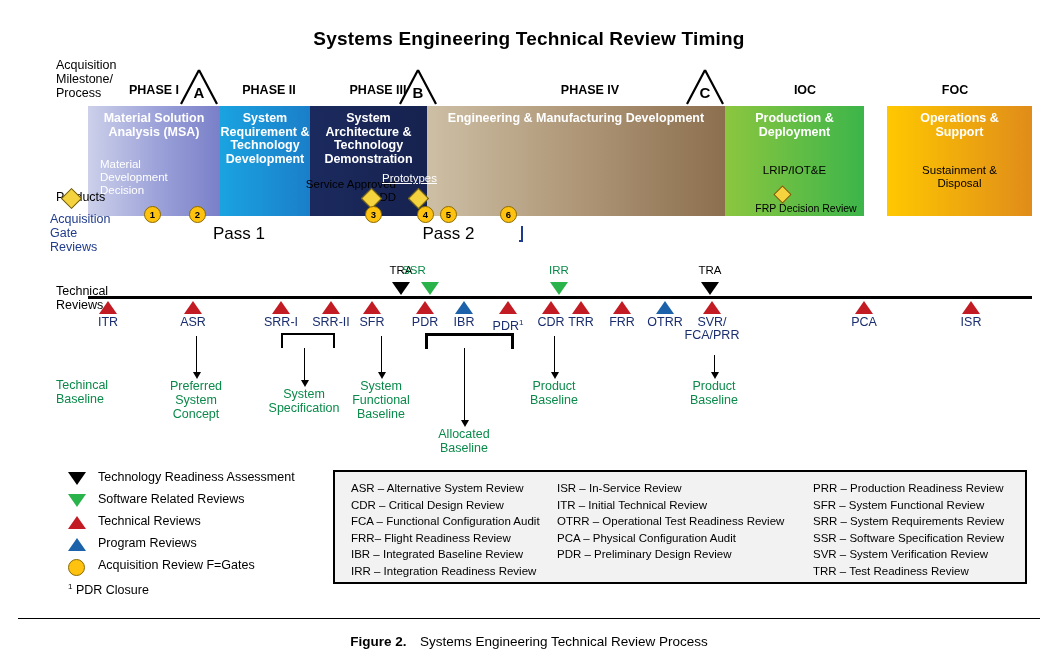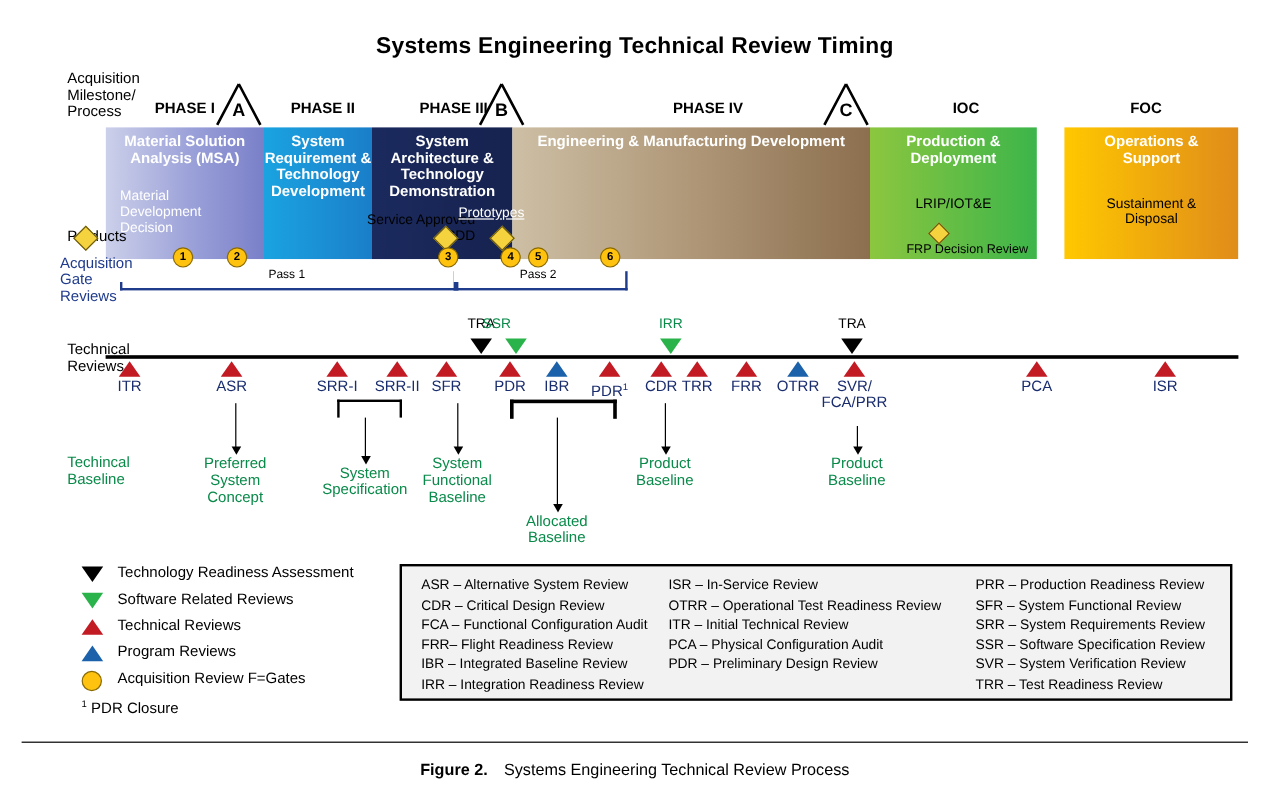--- a/index.html
+++ b/index.html
@@ -66,21 +66,21 @@
   
   .gate{
     width:15px;height:15px;border-radius:50%;
     background:#ffc20e;border:1px solid #8a6a00;
     font-size:9.5px;font-weight:bold;color:#000;
     text-align:center;line-height:15px;
   }
 
   
   .passbr{border:2px solid #1f3b8c;border-top:none;height:14px;}
-  .passlbl{font-size:10px;text-align:center;color:#000;}
+  .passlbl{font-size:17px;text-align:center;color:#000;}
 
   
   #axis{left:88px;top:296px;width:944px;height:3px;background:#000;}
 
   
   .triU{width:0;height:0;border-left:9px solid transparent;border-right:9px solid transparent;border-bottom:13px solid #c21b24;}
   .triU.blue{border-bottom-color:#1b62ab;}
   .triD{width:0;height:0;border-left:9px solid transparent;border-right:9px solid transparent;border-top:13px solid #000;}
   .triD.green{border-top-color:#2bb34b;}
 
@@ -385,22 +385,22 @@
     <div class="acol" style="left:16px;" id="acol1">
         <div>ASR – Alternative System Review</div>
         <div>CDR – Critical Design Review</div>
         <div>FCA – Functional Configuration Audit</div>
         <div>FRR– Flight Readiness Review</div>
         <div>IBR – Integrated Baseline Review</div>
         <div>IRR – Integration Readiness Review</div>
       </div>
     <div class="acol" style="left:222px;" id="acol2">
         <div>ISR – In-Service Review</div>
+        <div>ITR – Initial Technical Review</div>
         <div>OTRR – Operational Test Readiness Review</div>
-        <div>ITR – Initial Technical Review</div>
         <div>PCA – Physical Configuration Audit</div>
         <div>PDR – Preliminary Design Review</div>
       </div>
     <div class="acol" style="left:478px;" id="acol3">
         <div>PRR – Production Readiness Review</div>
         <div>SFR – System Functional Review</div>
         <div>SRR – System Requirements Review</div>
         <div>SSR – Software Specification Review</div>
         <div>SVR – System Verification Review</div>
         <div>TRR – Test Readiness Review</div>

